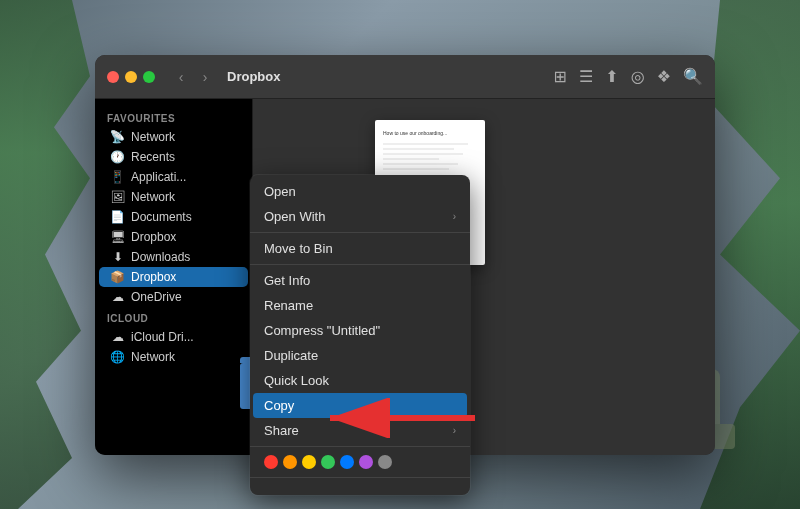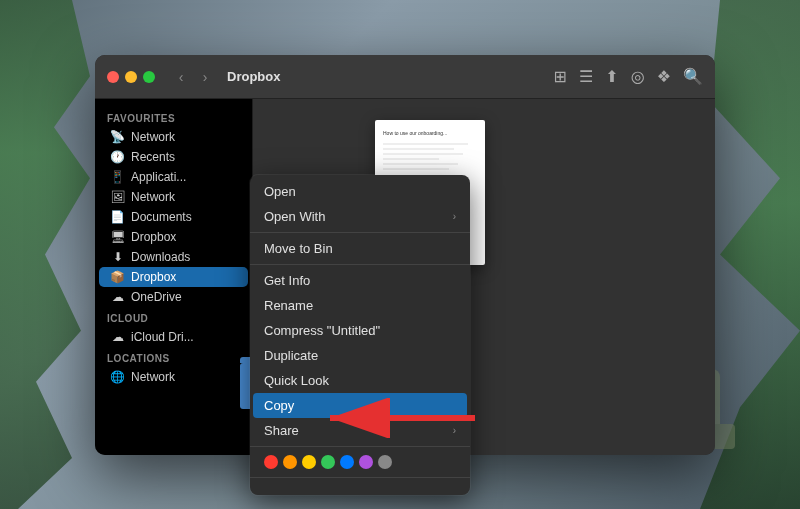--- a/index.html
+++ b/index.html
@@ -394,21 +394,20 @@
         <span class="icon">☁</span>
         <span>OneDrive</span>
       </div>
 
       <div class="sidebar-section-label">iCloud</div>
       <div class="sidebar-item">
         <span class="icon">☁</span>
         <span>iCloud Dri...</span>
       </div>
 
-      <div class="sidebar-section-label">Locations</div>
       <div class="sidebar-item">
         <span class="icon">🌐</span>
         <span>Network</span>
       </div>
     </div>
 
     <div class="file-area">
 
       <div style="position:absolute; top:65px; left:280px; width:110px; height:145px; background:white; border-radius:2px; box-shadow:0 4px 15px rgba(0,0,0,0.4); padding:10px 8px;">
         <div style="font-size:5px; color:#333; margin-bottom:6px; line-height:1.4;">How to use our onboarding...</div>

